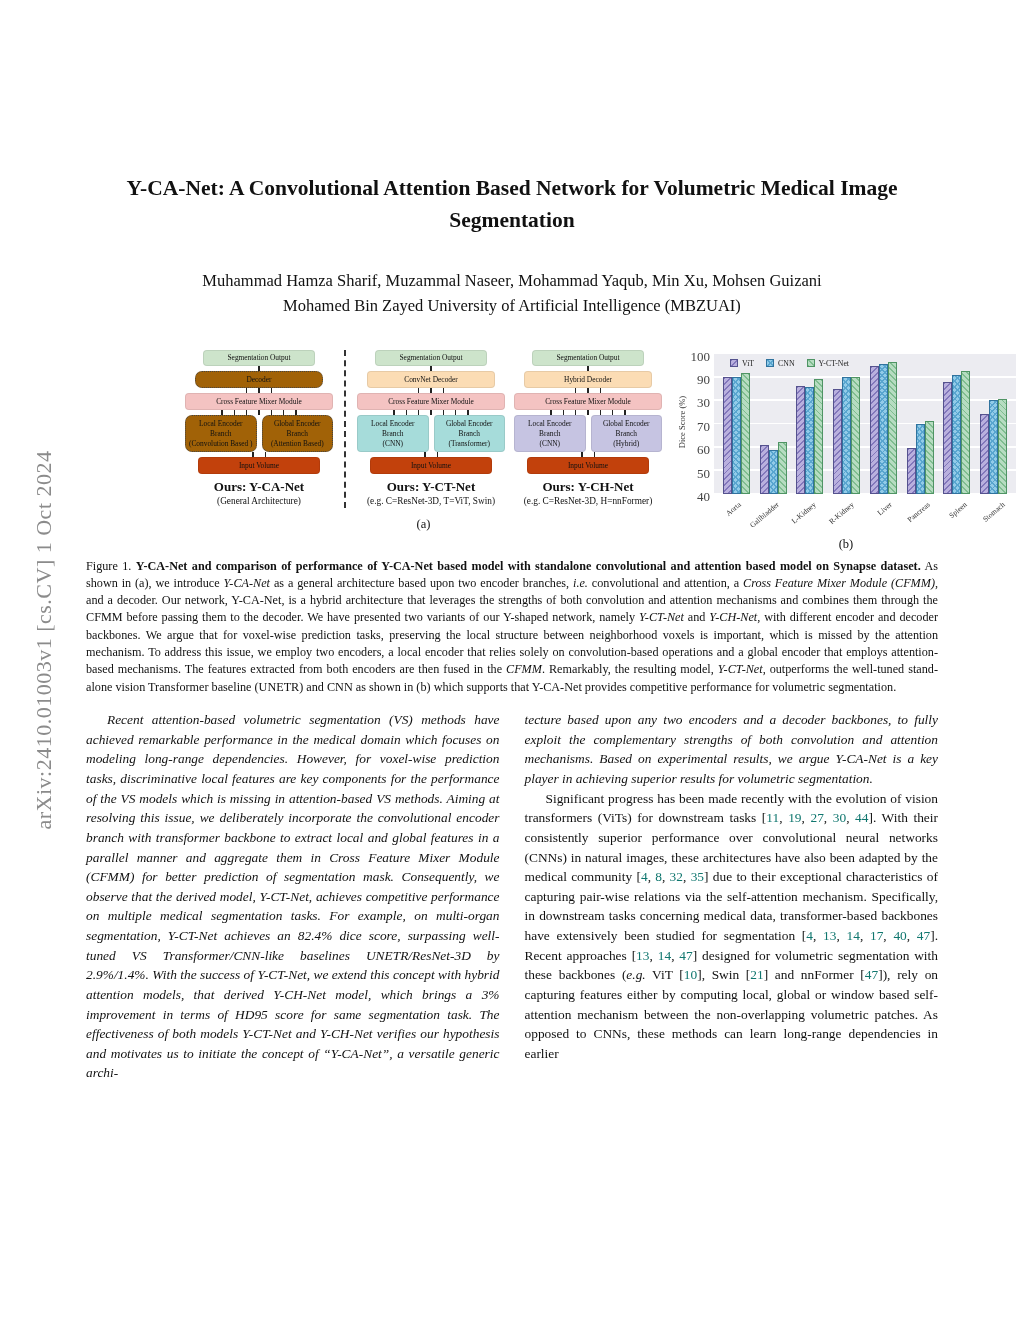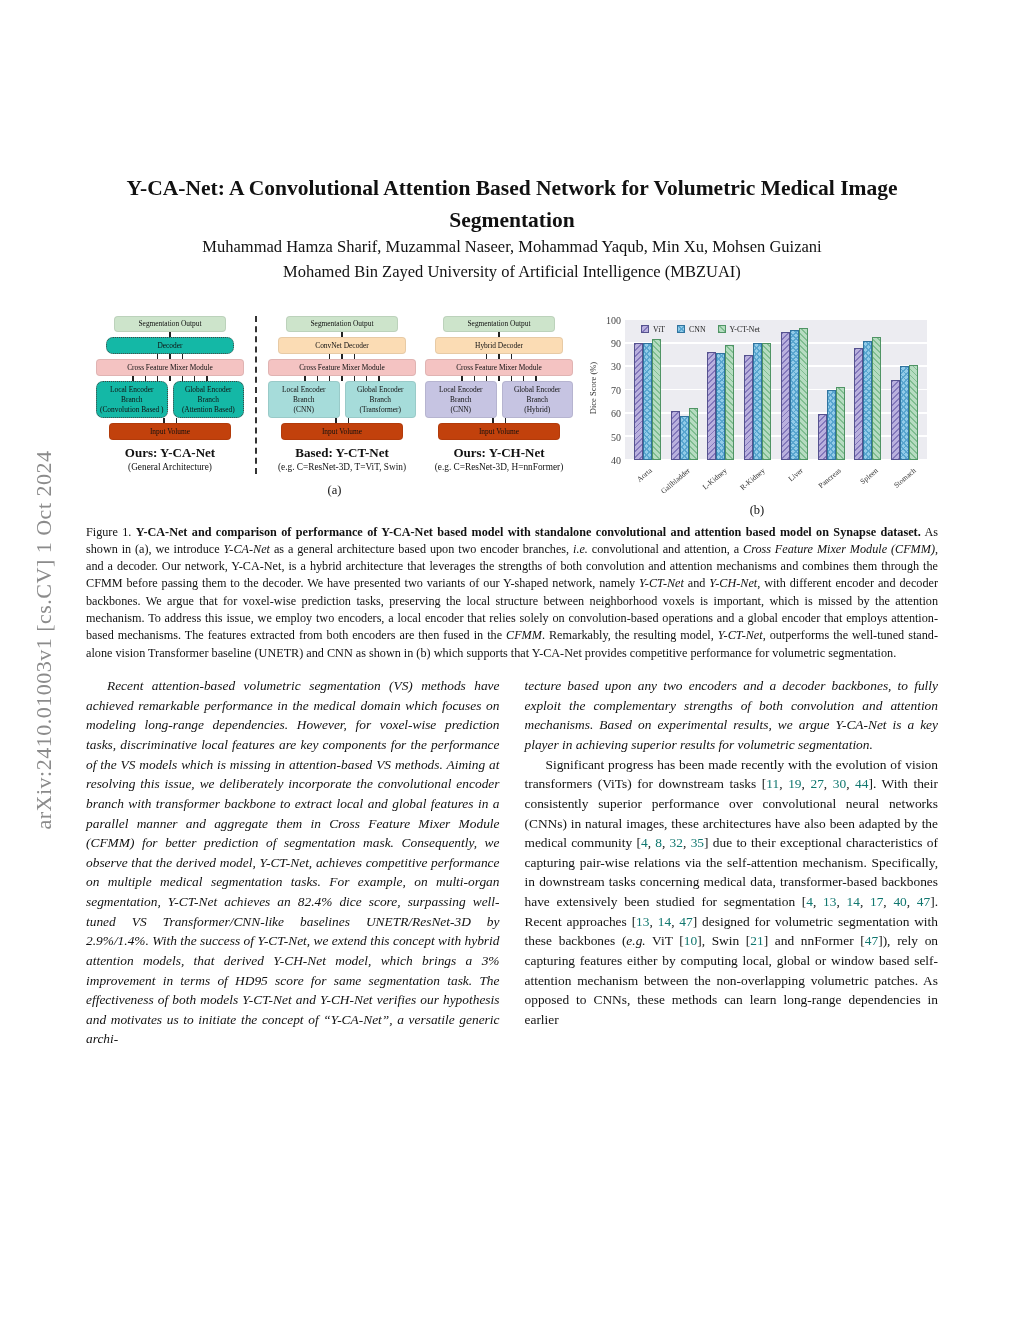--- a/index.html
+++ b/index.html
@@ -9,58 +9,58 @@
 
   
   .arxiv-sidebar {
     position:absolute; top:640px; left:44px;
     transform:translate(-50%,-50%) rotate(-90deg);
     white-space:nowrap; font-size:22px; letter-spacing:.5px; color:#8b8b8b;
   }
 
   
   .title { margin:172px 100px 0 100px; text-align:center; font-size:21.5px; font-weight:bold; line-height:1.5; }
-  .authors { text-align:center; font-size:16.5px; }
+  .authors { margin-top:34px; text-align:center; font-size:16.5px; }
   .affiliation { margin-top:5px; text-align:center; font-size:16.5px; }
 
   
-  .figure-area { display:flex; margin:34px 0 0 96px; align-items:flex-start; }
+  .figure-area { display:flex; margin:34px 8px 0 96px; align-items:flex-start;justify-content:flex-end; }
   .diagrams-wrap { display:flex; flex-direction:column; align-items:center; }
   .diagrams-panel { display:flex; align-items:flex-start; gap:9px; }
   .diagram { width:148px; display:flex; flex-direction:column; align-items:center; }
   .dsep { border-left:2.5px dashed #333; align-self:stretch; height:158px; margin:0 2px; }
   .drow { width:100%; display:flex; justify-content:center; gap:5px; }
   .dbox { border-radius:4px; padding:2.5px 2px; font-size:7.4px; text-align:center;
           line-height:1.35; white-space:pre-line; border:1px solid rgba(0,0,0,0.08); }
   .row-0 .dbox { width:76%; }
   .row-1 .dbox { width:86%; }
   .row-2 .dbox { width:100%; }
   .row-3 .dbox { width:48.5%; }
   .row-4 .dbox { width:82%; }
   .c-green  { background:#cde4cb; }
   .c-peach  { background:#fbdcb4; }
   .c-pink   { background:#f4c3c2; }
   .c-teal   { background:#a6dcda; }
   .c-lav    { background:#c6c4e2; }
   .c-yellow { background:#c2410c; }
-  .c-dotted { background:#14b8a6; border:1px dotted #444; border-radius:7px; }
+  .c-dotted { background:#a16207; border:1px dotted #444; border-radius:7px; }
   .conn { display:flex; justify-content:center; gap:11px; height:5px; align-items:center; }
   .tick { width:1.4px; height:5px; background:#222; }
   .dname { margin-top:5px; font-size:13px; font-weight:bold; }
   .dsub { font-size:9.3px; margin-top:1px; white-space:nowrap; }
   .subfig-label { margin-top:9px; font-size:12.5px; text-align:center; }
 
   
   .chart-wrap { display:flex; flex-direction:column; align-items:center; margin-left:14px; }
   .chart-row { display:flex; align-items:center; }
   .y-axis-label { font-size:8.5px; color:#333; transform:rotate(-90deg); width:12px; white-space:nowrap;
                   display:flex; justify-content:center; margin-right:2px; }
   .chart-plot { position:relative; width:302px; height:140px; background:#ececf1; margin-left:24px; margin-top:4px; }
   .gridline { position:absolute; left:0; width:100%; height:1.4px; background:#ffffff; }
-  .ytick { position:absolute; left:-24px; width:20px; text-align:right; font-size:10px; color:#444; }
+  .ytick { position:absolute; left:-24px; width:20px; text-align:right; font-size:13px; color:#444; }
   .bar-groups { position:absolute; left:0; bottom:0; width:100%; height:100%;
                 display:flex; justify-content:space-around; align-items:flex-end; padding:0 4px; }
   .bar-group { display:flex; align-items:flex-end; }
   .bar { width:9px; border-style:solid; border-width:1px; }
   .xlabel { position:absolute; font-size:7.5px; color:#333; width:64px; text-align:right;
             transform-origin:right top; transform:rotate(-40deg); }
   .legend { position:absolute; top:3px; left:12px; display:flex; gap:12px; align-items:center;
             padding:2px 4px; font-size:7.8px; color:#222; }
   .legend-item { display:flex; align-items:center; gap:4px; }
   .legend-swatch { width:8px; height:8px; border-style:solid; border-width:1px; }
@@ -175,21 +175,21 @@
 Branch
 (Transformer)</div>
             </div>
             <div class="conn">
               <div class="tick"></div>
               <div class="tick"></div>
             </div>
             <div class="drow row-4">
               <div class="dbox c-yellow">Input Volume</div>
             </div>
-            <div class="dname">Based: Y-CT-Net</div>
+            <div class="dname">Ours: Y-CT-Net</div>
             <div class="dsub">(e.g. C=ResNet-3D, T=ViT, Swin)</div>
           </div>
           <div class="diagram">
             <div class="drow row-0">
               <div class="dbox c-green">Segmentation Output</div>
             </div>
             <div class="conn">
               <div class="tick"></div>
             </div>
             <div class="drow row-1">

